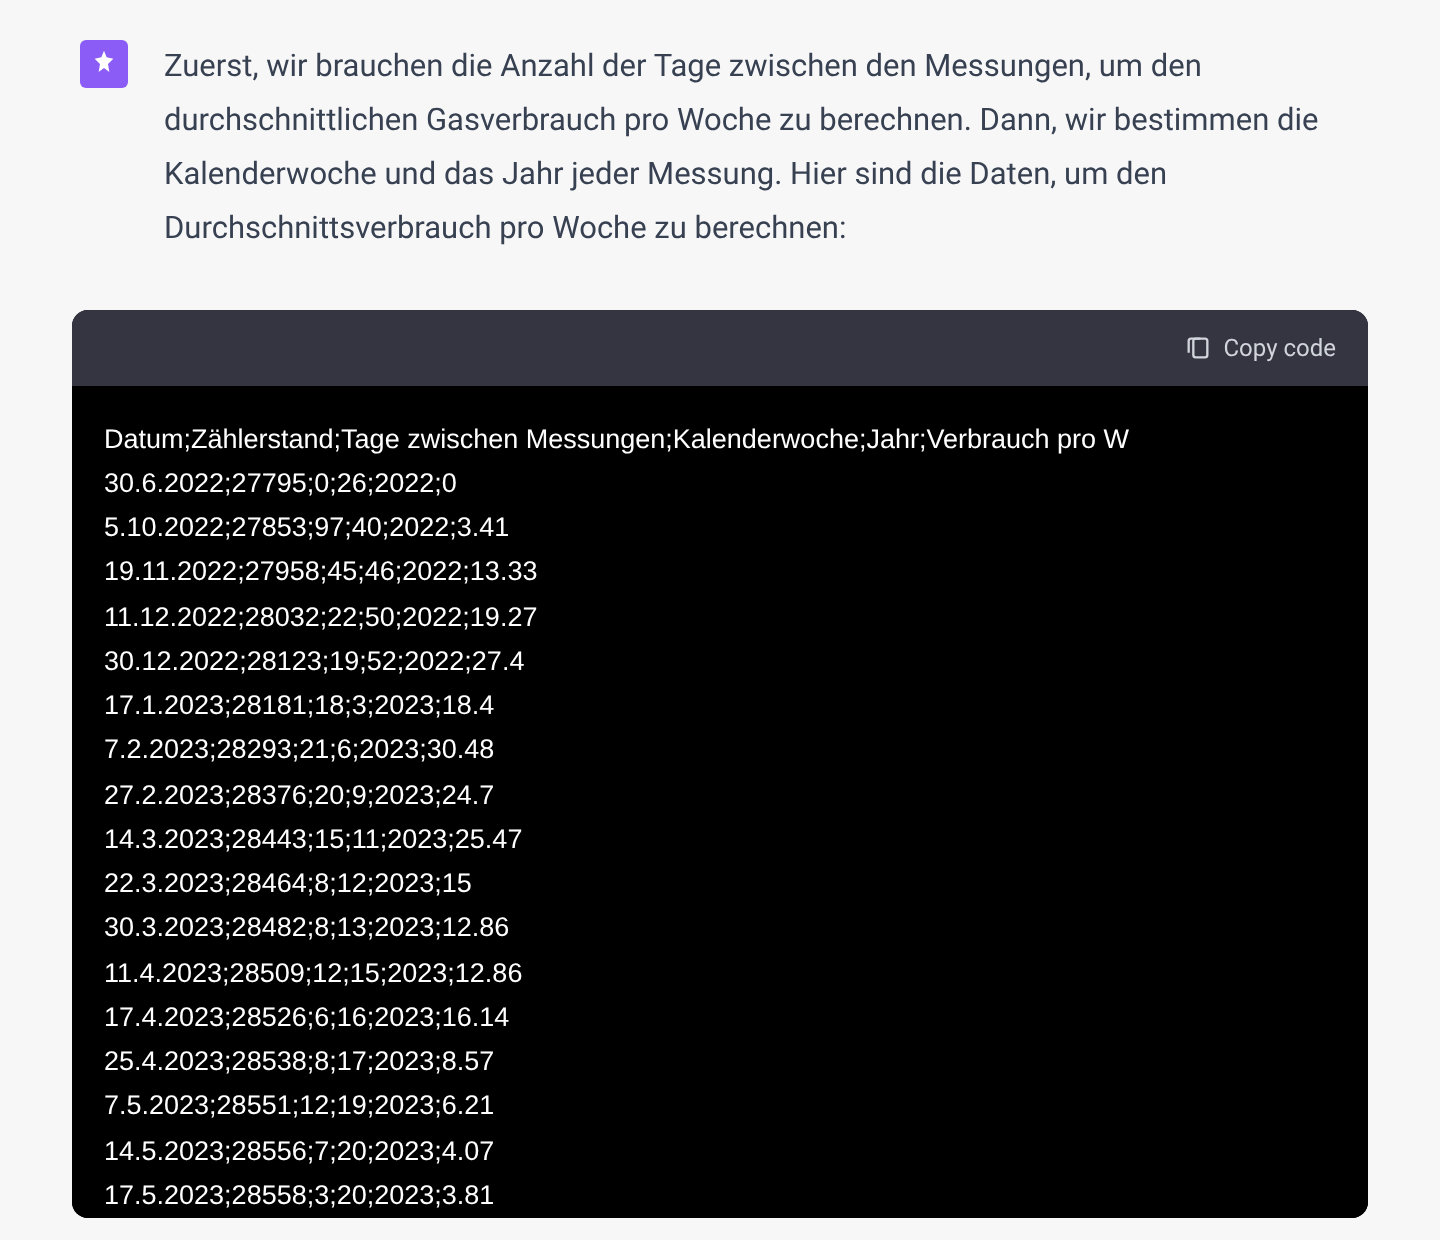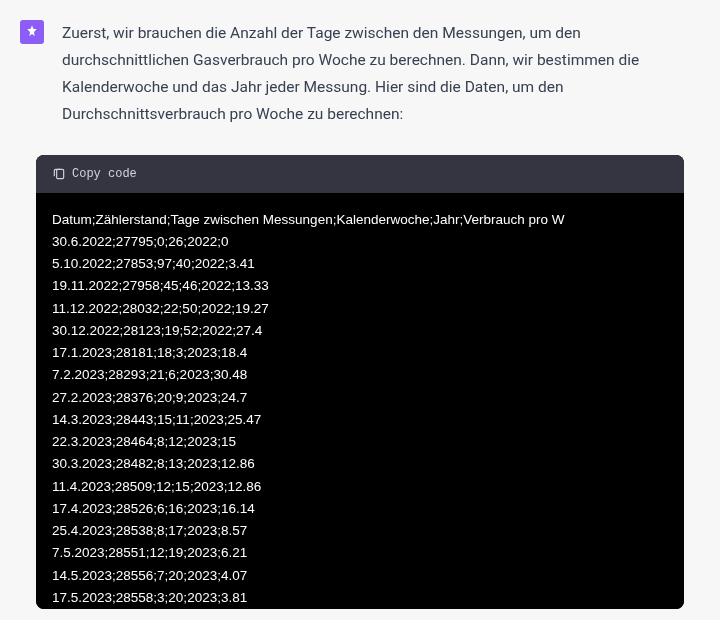--- a/index.html
+++ b/index.html
@@ -7,20 +7,21 @@
       font-family: -apple-system, BlinkMacSystemFont, "Segoe UI", Roboto, Helvetica, Arial, sans-serif;
       background: #f7f7f8;
       width: 720px;
       height: 620px;
       overflow: hidden;
     }
     .message-container {
       display: flex;
       padding: 20px 24px 16px 20px;
       gap: 18px;
+      margin-left: 20px;
     }
     .avatar {
       width: 24px;
       height: 24px;
       background: #8b5cf6;
       border-radius: 3px;
       flex-shrink: 0;
       display: flex;
       align-items: center;
       justify-content: center;
@@ -40,25 +41,24 @@
     }
     .code-block-container {
       margin: 10px 36px 0 36px;
       border-radius: 8px;
       overflow: hidden;
       background: #000000;
     }
     .code-header {
       background: #343541;
       display: flex;
-      justify-content: flex-start;
+      justify-content: flex-end;
       align-items: center;
       padding: 8px 16px;
       height: 38px;
-      font-family: Liberation Mono, monospace;
     }
     .copy-button {
       display: flex;
       align-items: center;
       gap: 6px;
       color: #d1d5db;
       font-size: 12px;
       background: none;
       border: none;
       cursor: pointer;

